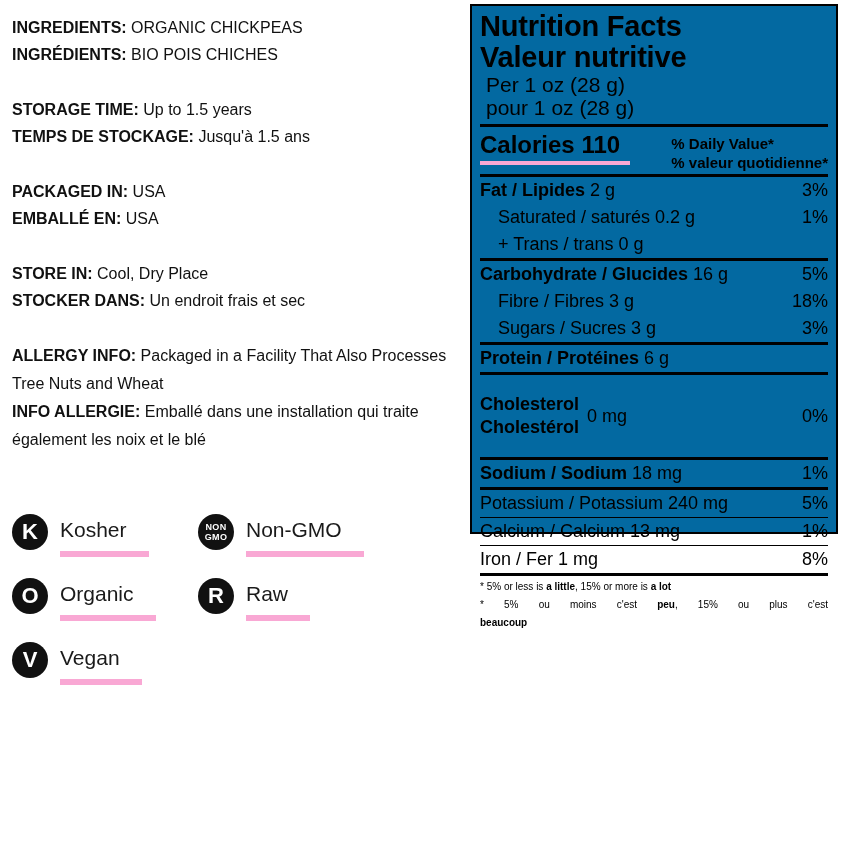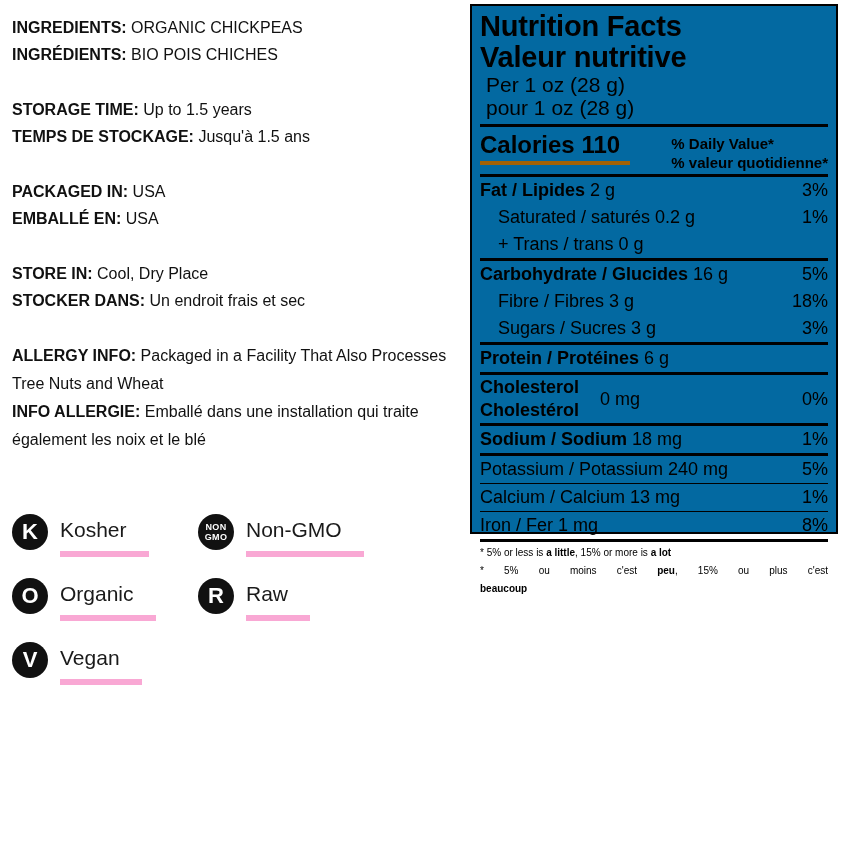--- a/index.html
+++ b/index.html
@@ -110,21 +110,21 @@
   .cal-row {
     display: flex;
     align-items: flex-start;
     justify-content: space-between;
     margin-top: 4px;
   }
   .cal-left {
     font-weight: bold;
     font-size: 24px;
     line-height: 28px;
-    border-bottom: 4px solid #a16207;
+    border-bottom: 4px solid #f9a8d4;
     padding-right: 10px;
     padding-bottom: 2px;
   }
   .cal-right {
     text-align: left;
     font-weight: bold;
     font-size: 15px;
     line-height: 19px;
     padding-top: 3px;
   }
@@ -140,22 +140,21 @@
   .nf-row .name { flex: 1 1 auto; }
   .nf-row .dv   { flex: 0 0 auto; padding-left: 8px; }
   .nf-row.indent .name { padding-left: 18px; }
   .nf-row b { font-weight: bold; }
 
   .chol-row {
     display: flex;
     justify-content: space-between;
     align-items: center;
     font-size: 18px;
-    padding: 1px 0;
-    gap: 13px;
+    padding: 18px 0;
   }
   .chol-stack {
     font-weight: bold;
     line-height: 23px;
   }
   .chol-amt { flex: 1 1 auto; padding-left: 8px; }
   .chol-dv  { flex: 0 0 auto; }
 
   .nf-foot {
     font-size: 10px;

